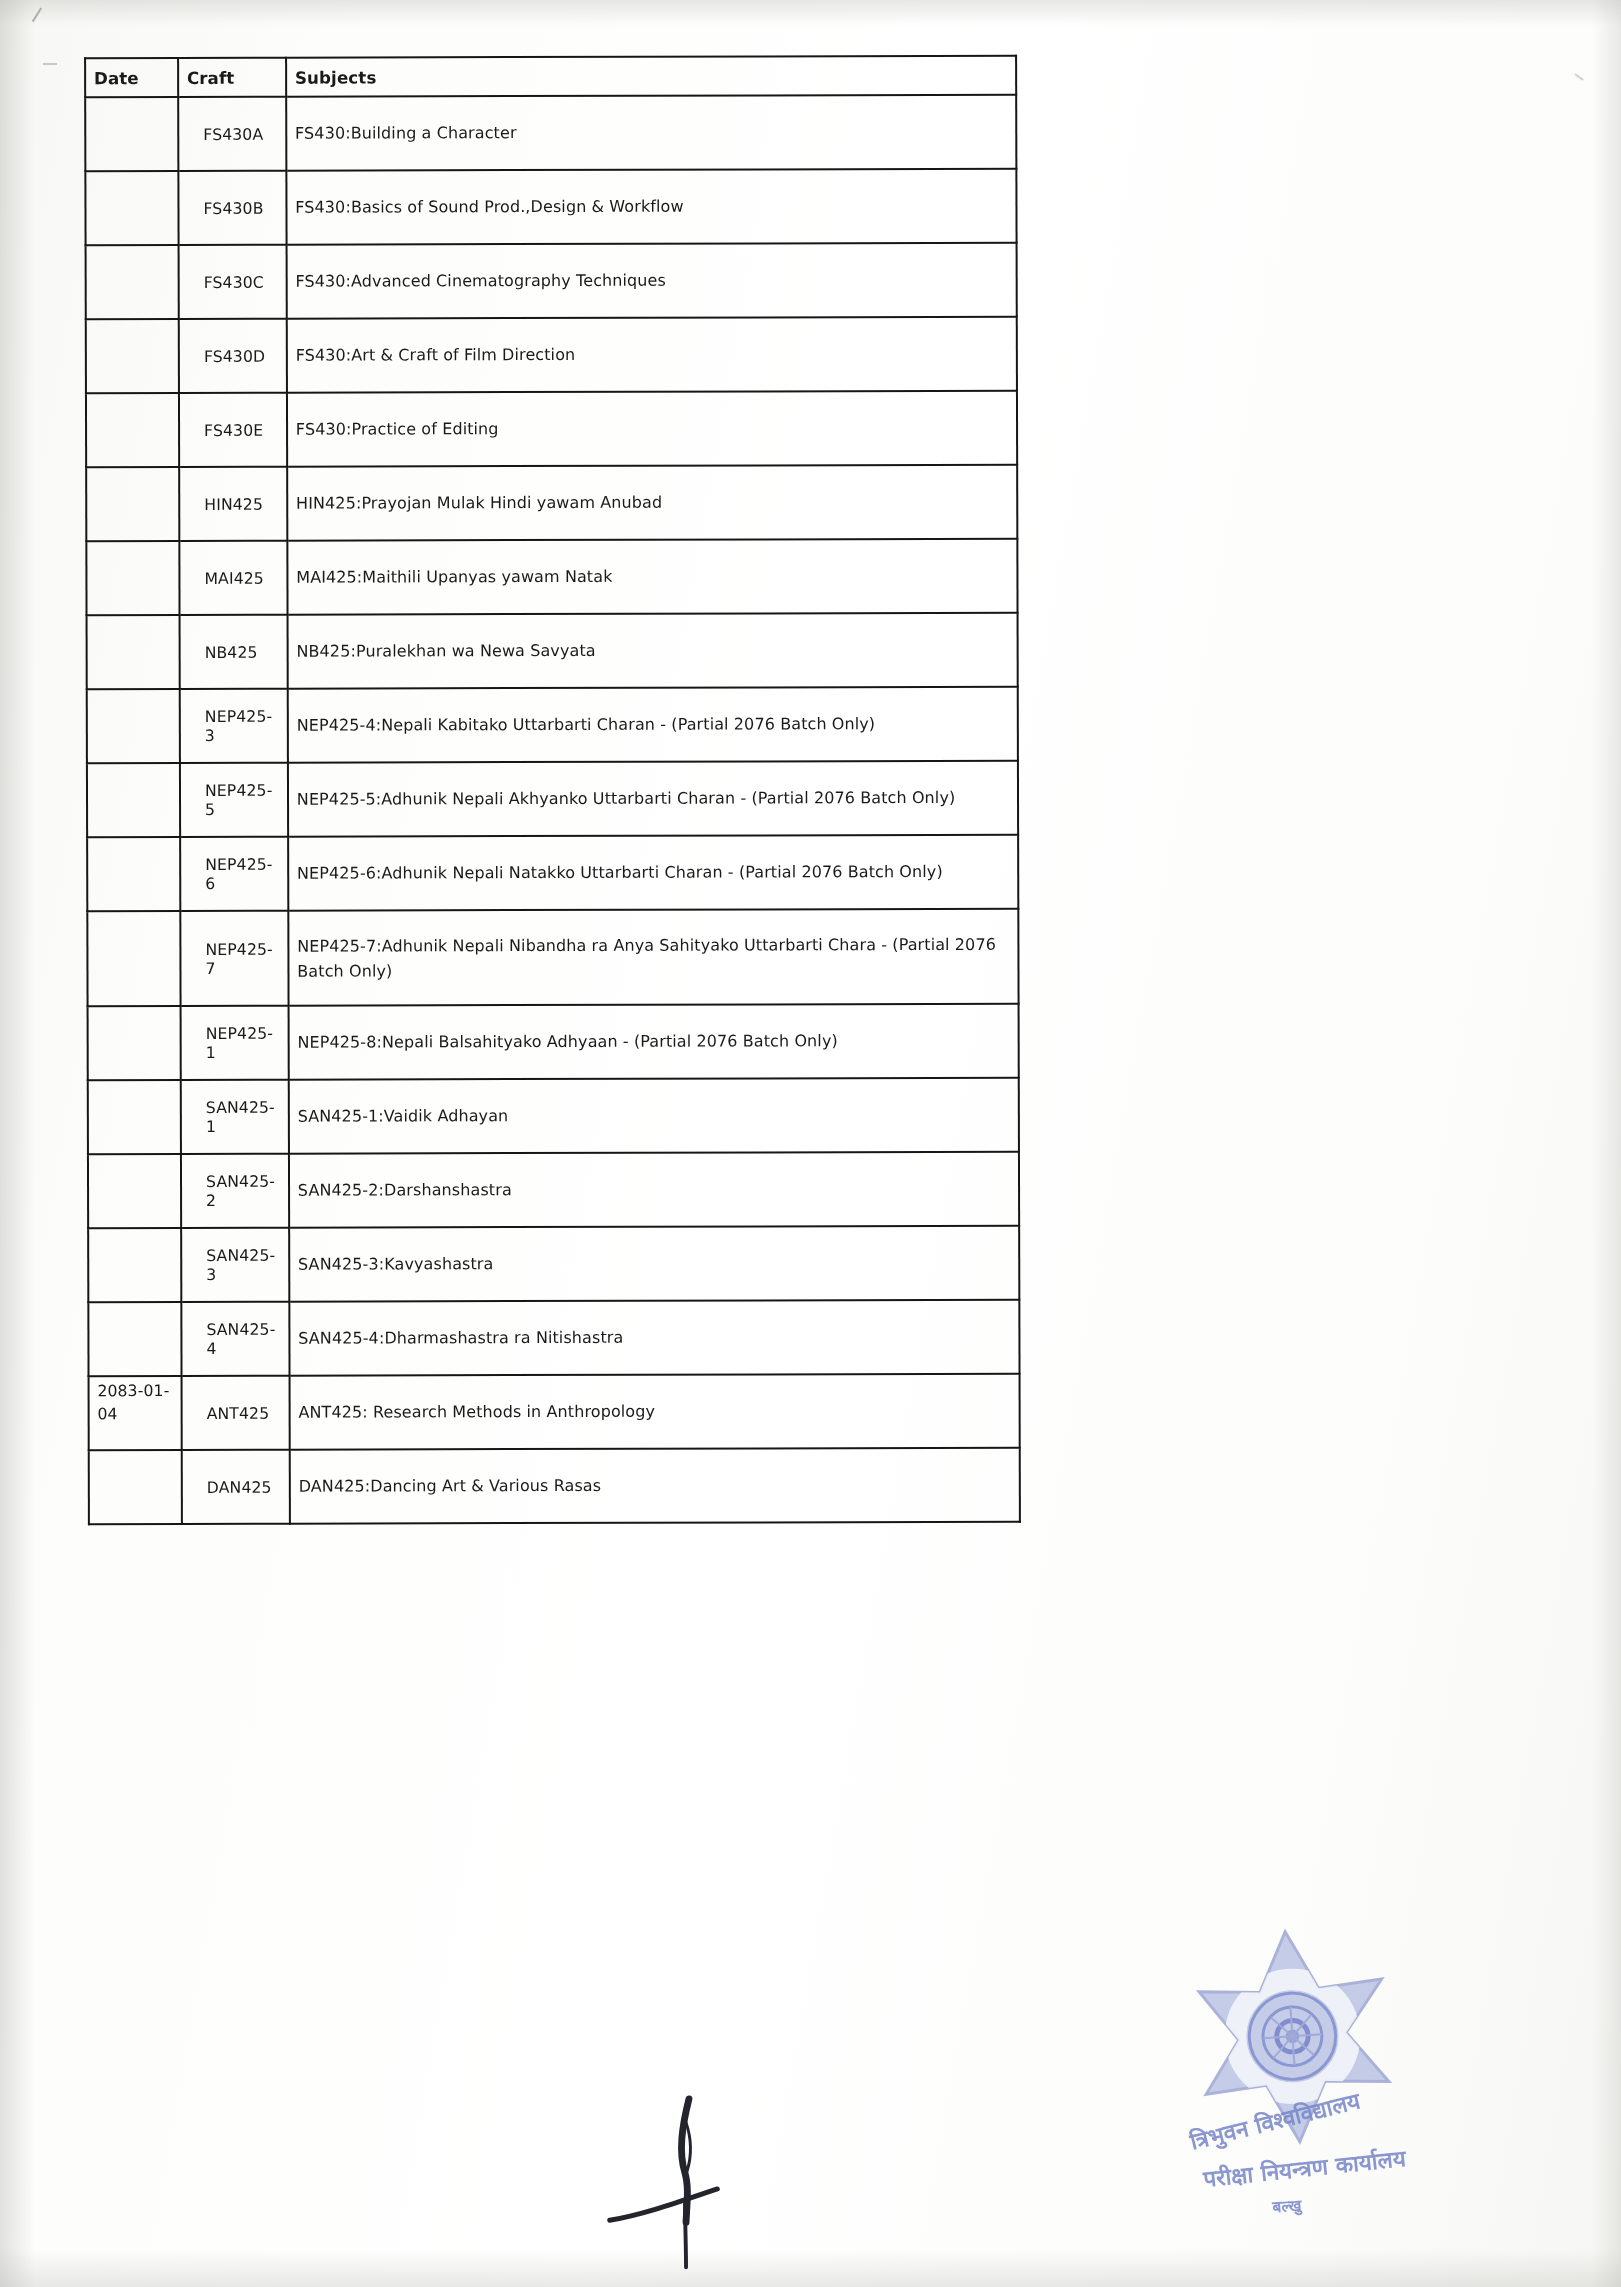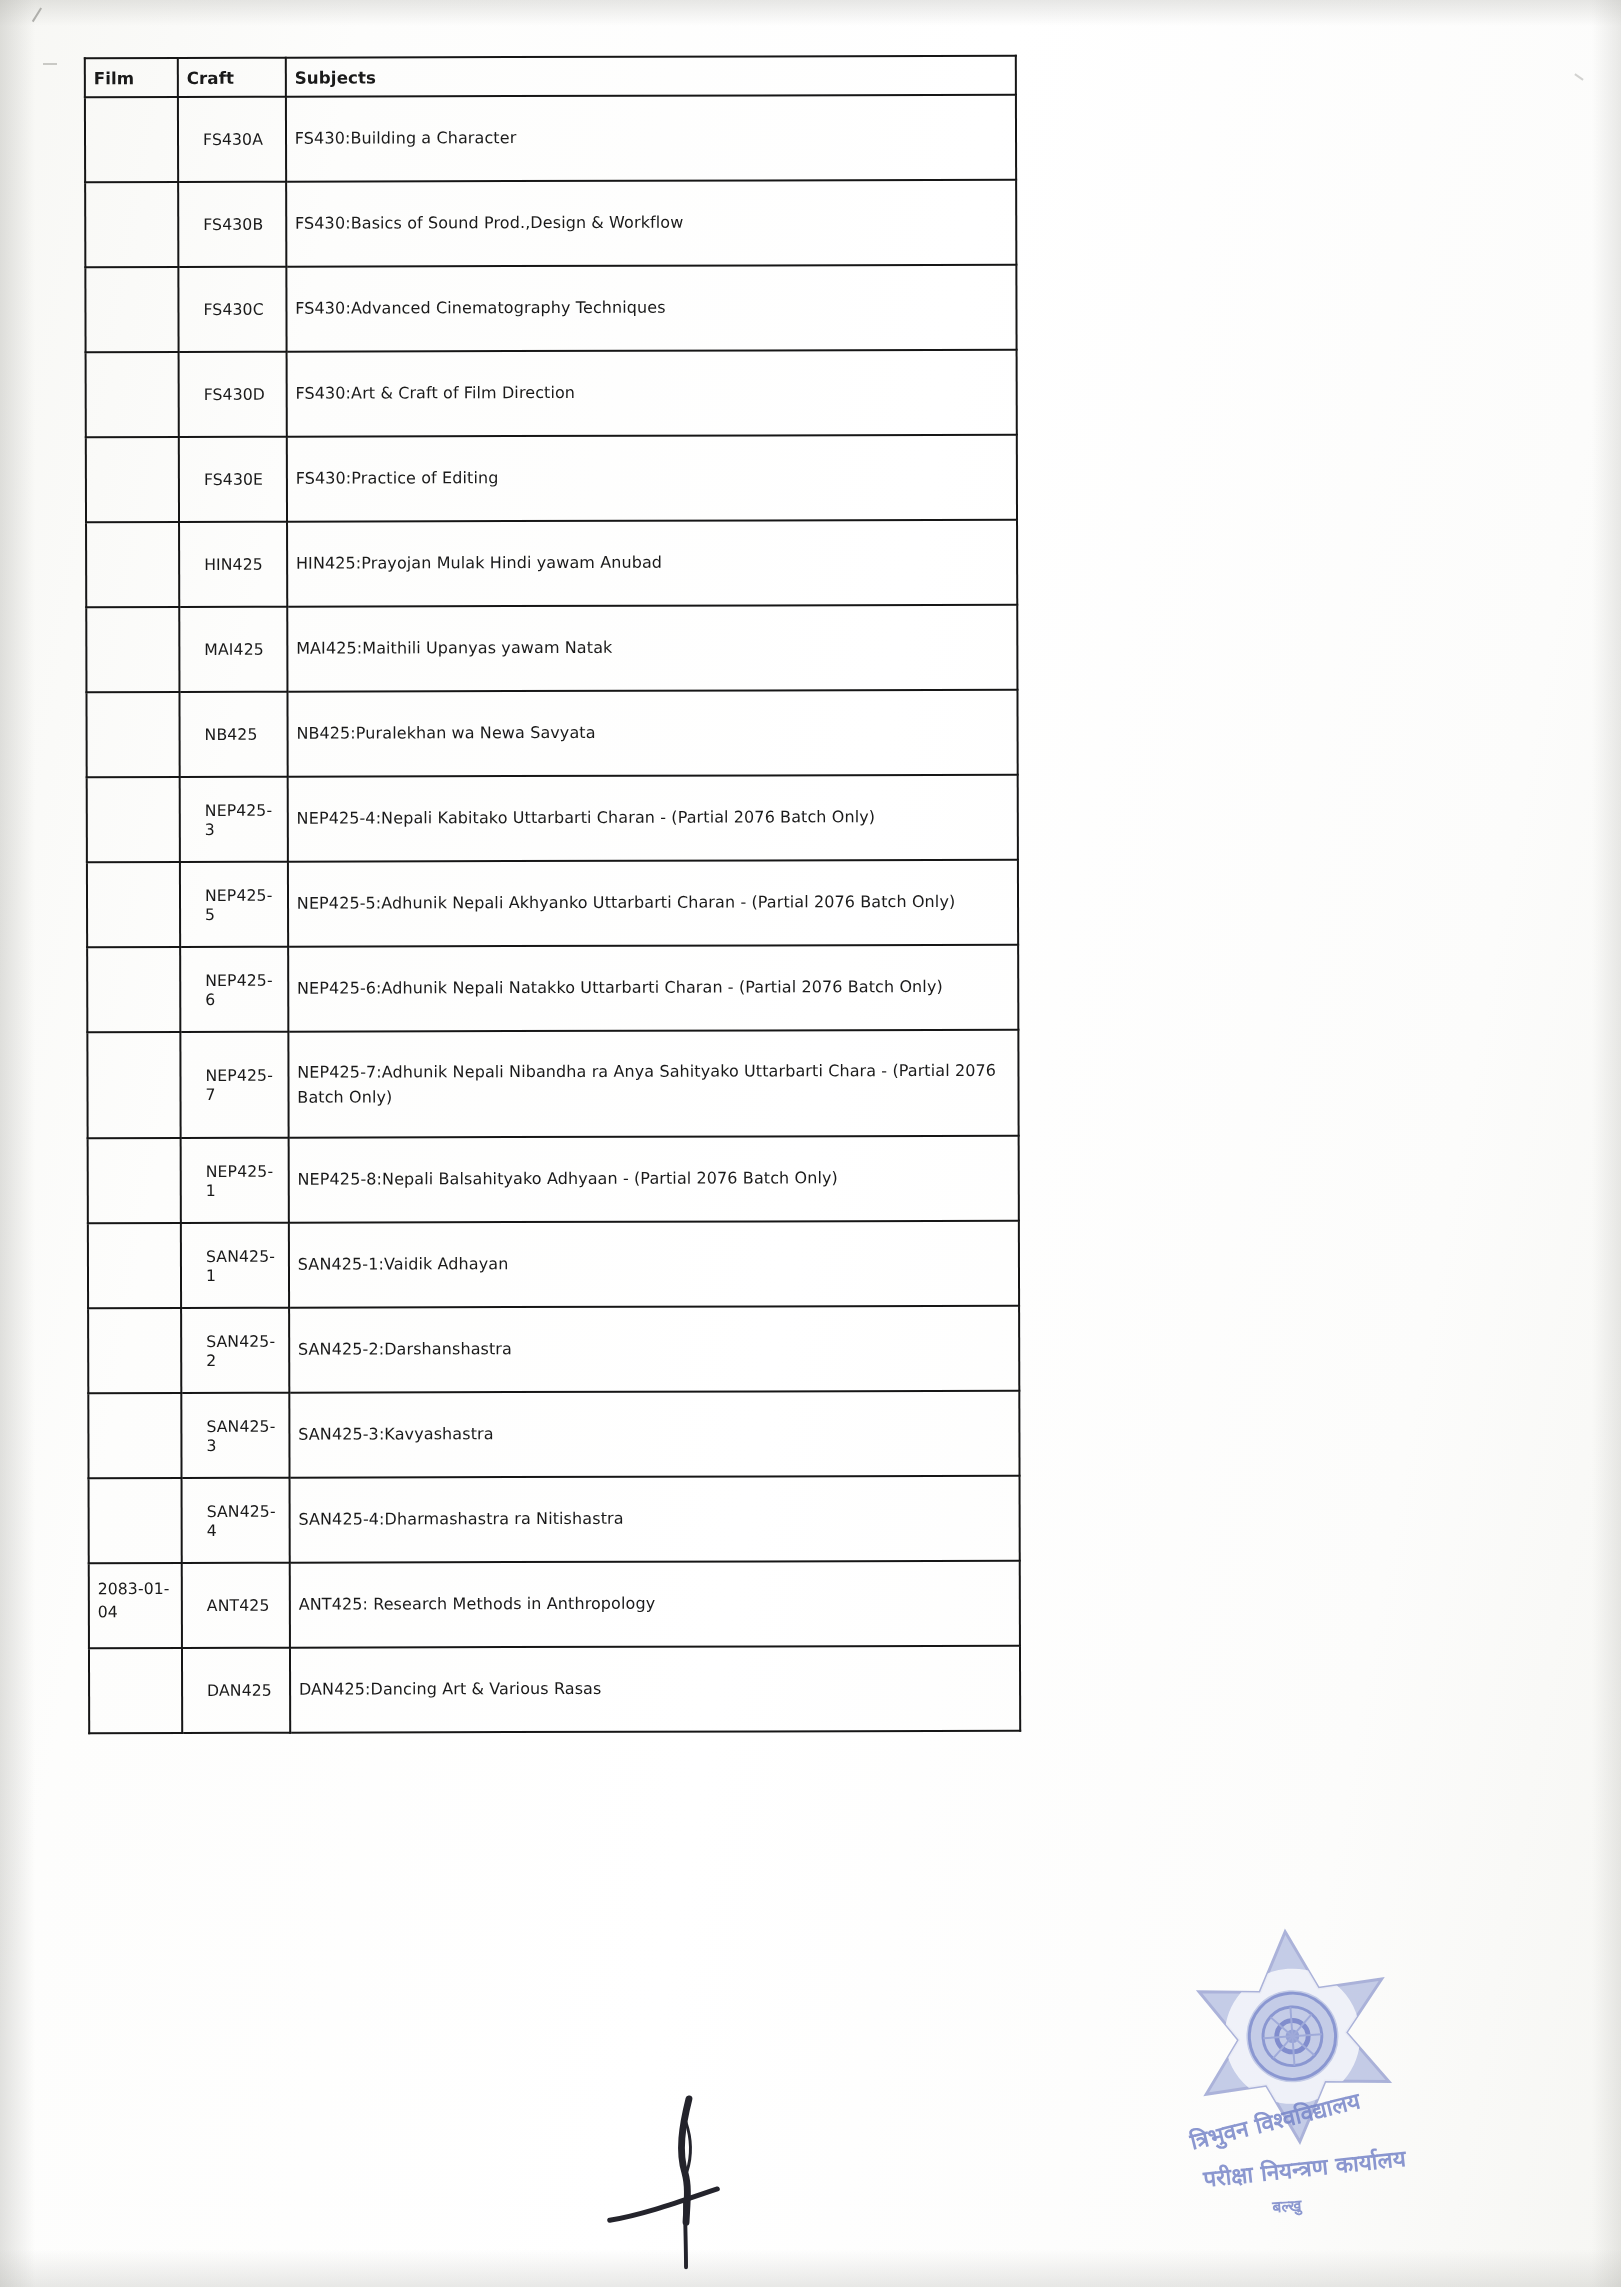--- a/index.html
+++ b/index.html
@@ -114,21 +114,21 @@
   tbody td {
     height: 69px;
     font-size: 16px;
     font-weight: normal;
     letter-spacing: 0.1px;
   }
   tbody td.date-cell {
     font-size: 15.7px;
     line-height: 1.45;
     vertical-align: top;
-    padding-top: 14px;
+    padding-top: 3px;
   }
   tbody td.code-cell {
     font-size: 15.7px;
     padding-left: 24px;
   }
   tbody td.subject-cell {
     line-height: 1.55;
   }
   tr.two-line td { height: 90px; }
   tr.two-line td.subject-cell { padding-top: 2px; }
@@ -170,21 +170,21 @@
 
   <div class="table-wrap">
     <table class="schedule">
       <colgroup>
         <col class="col-date">
         <col class="col-code">
         <col class="col-subj">
       </colgroup>
       <thead>
         <tr>
-          <th>Film</th>
+          <th>Date</th>
           <th>Craft</th>
           <th>Subjects</th>
         </tr>
       </thead>
       <tbody id="schedule-body">
           <tr>
             <td class="date-cell"></td>
             <td class="code-cell">FS430A</td>
             <td class="subject-cell">FS430:Building a Character</td>
           </tr>

